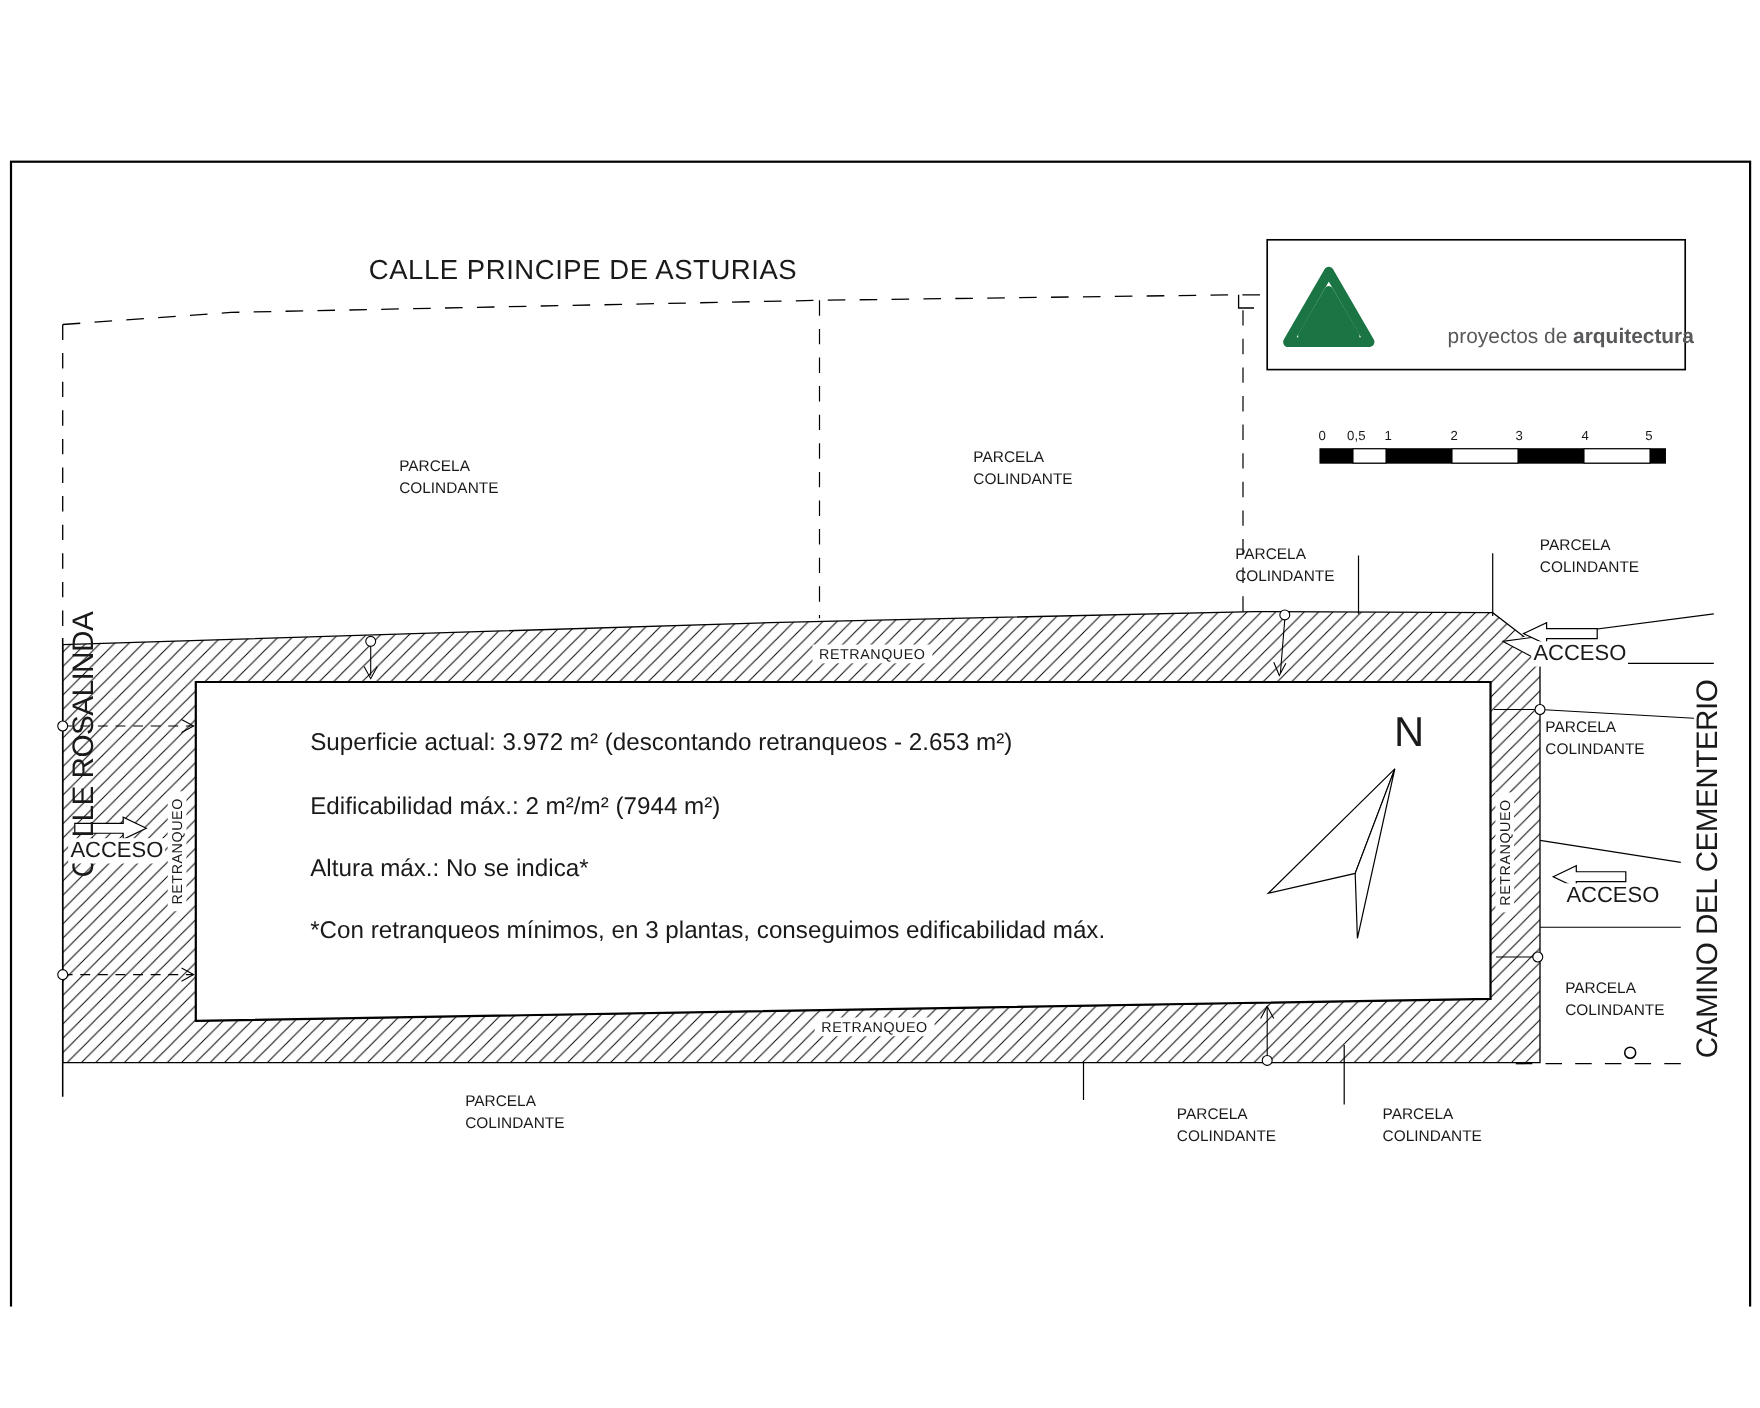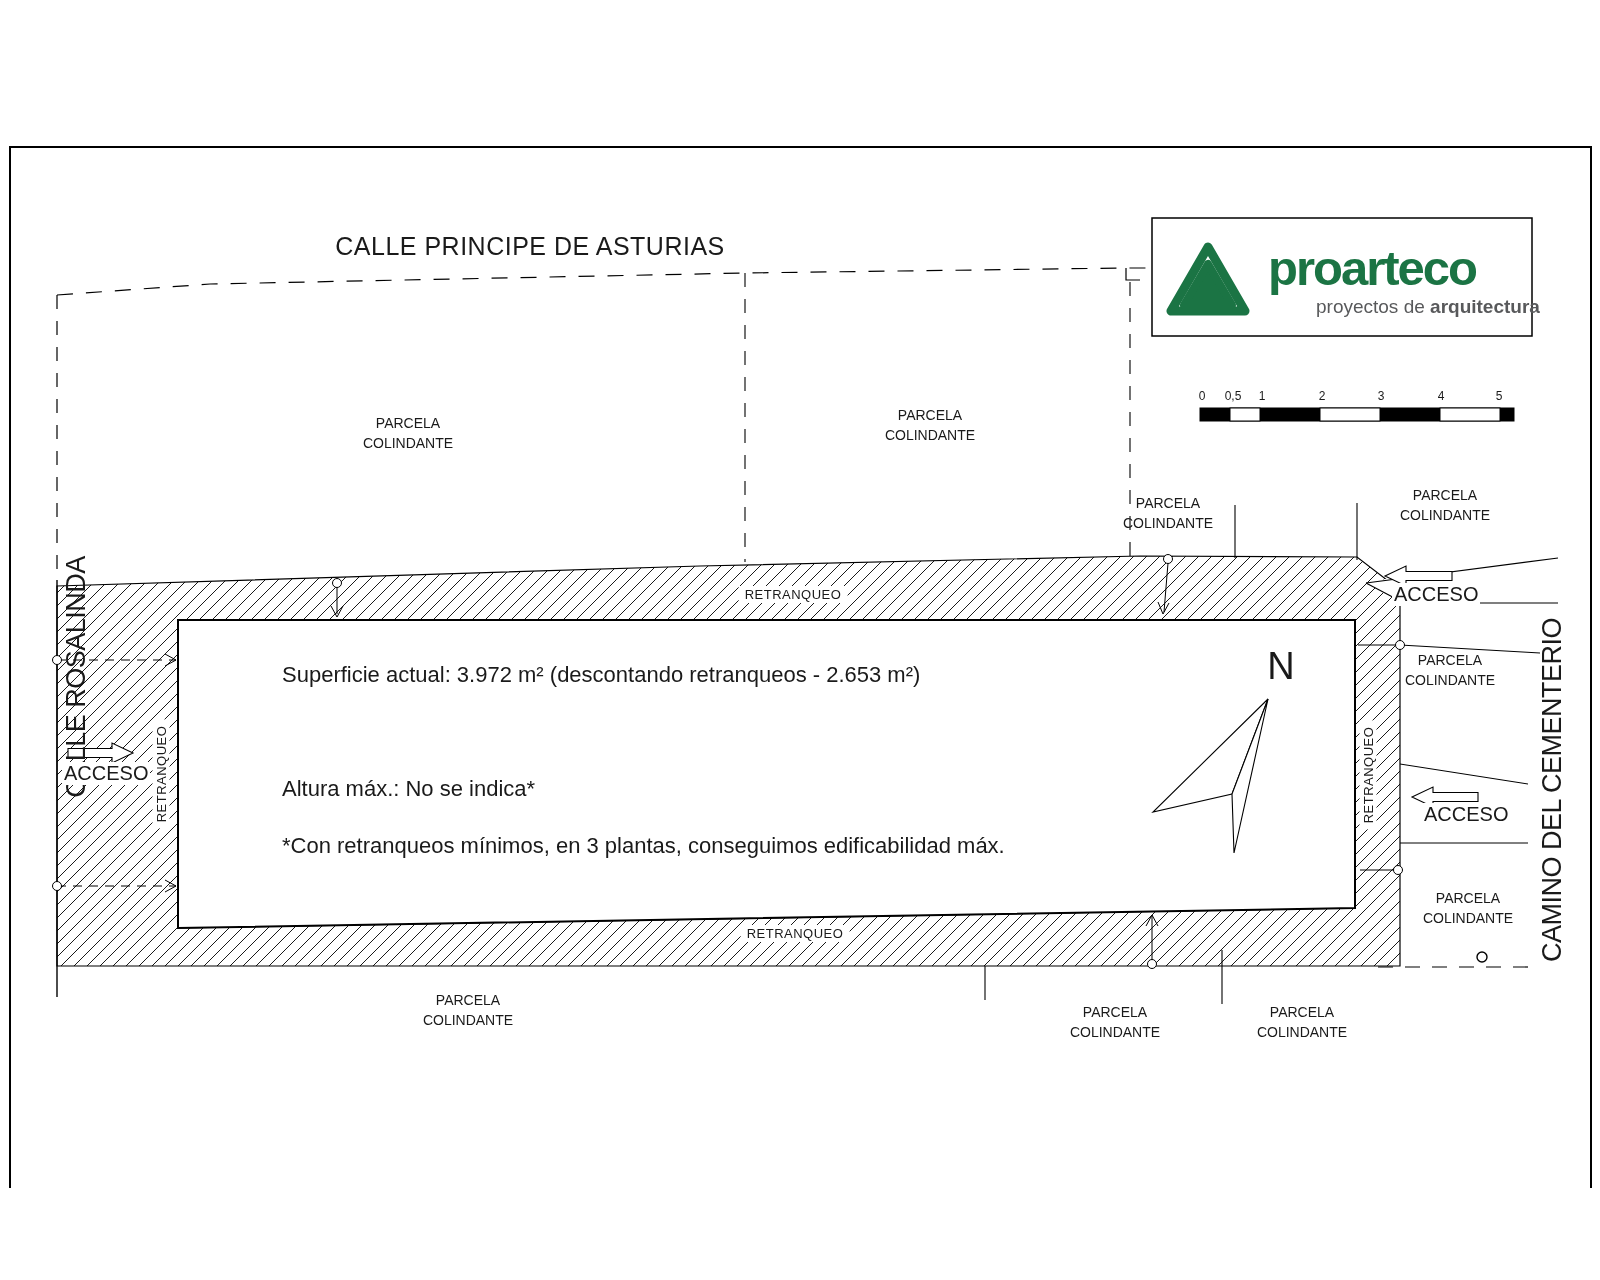--- a/index.html
+++ b/index.html
@@ -4,21 +4,21 @@
 <style>
   html,body{margin:0;padding:0;background:#fff;}
   .stage{position:relative;width:1600px;height:1188px;background:#ffffff;
          font-family:"Liberation Sans",sans-serif;color:#1a1a1a;overflow:hidden;}
   .stage svg{position:absolute;left:0;top:0;}
   .abs{position:absolute;white-space:nowrap;}
   .cx{transform:translateX(-50%);}
   .vtext{transform:translate(-50%,-50%) rotate(-90deg);}
   .title{font-size:25px;letter-spacing:.5px;}
   .street{font-size:27px;letter-spacing:-.5px;}
-  .plabel{position:absolute;font-size:14px;line-height:20px;text-align:center;
+  .plabel{position:absolute;font-size:14px;line-height:20px;
           transform:translateX(-50%);white-space:nowrap;}
   .rlabel{font-size:13px;background:#fff;padding:1px 6px;letter-spacing:.5px;}
   .alabel{font-size:20px;background:#fff;padding:0 2px;}
   .note{font-size:22px;margin-left:24px;}
   .nlabel{font-size:38px;}
   .stick{font-size:12px;transform:translateX(-50%);}
   .brand{font-size:49px;font-weight:bold;letter-spacing:-2px;color:#1b7444;}
   .brandsub{font-size:19px;color:#58595b;}
   .brandsub .bold{font-weight:bold;}
 </style>
@@ -108,34 +108,34 @@
       <path d="M1208,264 L1184,305 L1232,305 Z" fill="#1b7444" stroke="#1b7444" stroke-width="8" stroke-linejoin="round"></path>
     </g>
   </svg>
 
   <div class="abs title cx" style="left:530px;top:232px;">CALLE PRINCIPE DE ASTURIAS</div>
 
   <div class="abs street vtext" style="left:76px;top:677px;">CALLE ROSALINDA</div>
 
   <div class="abs street vtext" style="left:1552px;top:790px;">CAMINO DEL CEMENTERIO</div>
 
-  <div class="abs brand" style="left:1268px;top:240px;">proarteco</div>
   <div class="abs brandsub" style="left:1316px;top:296px;"><span>proyectos de </span><span class="bold">arquitectura</span></div>
 
   <div class="abs stick" style="left:1202px;top:389px;">0</div>
   <div class="abs stick" style="left:1233px;top:389px;">0,5</div>
   <div class="abs stick" style="left:1262px;top:389px;">1</div>
   <div class="abs stick" style="left:1322px;top:389px;">2</div>
   <div class="abs stick" style="left:1381px;top:389px;">3</div>
   <div class="abs stick" style="left:1441px;top:389px;">4</div>
   <div class="abs stick" style="left:1499px;top:389px;">5</div>
 
   <div class="abs nlabel cx" style="left:1281px;top:645px;">N</div>
 
   <div class="abs note" style="left:258px;top:662px;">Superficie actual: 3.972 m² (descontando retranqueos - 2.653 m²)</div>
+  <div class="abs note" style="left:258px;top:720px;">Edificabilidad máx.: 2 m²/m² (7944 m²)</div>
   <div class="abs note" style="left:258px;top:776px;">Altura máx.: No se indica*</div>
   <div class="abs note" style="left:258px;top:833px;">*Con retranqueos mínimos, en 3 plantas, conseguimos edificabilidad máx.</div>
 
   <div class="abs rlabel cx" style="left:793px;top:586px;">RETRANQUEO</div>
   <div class="abs rlabel cx" style="left:795px;top:925px;">RETRANQUEO</div>
   <div class="abs rlabel vtext" style="left:161px;top:774px;">RETRANQUEO</div>
   <div class="abs rlabel vtext" style="left:1368px;top:775px;">RETRANQUEO</div>
 
   <div class="abs alabel" style="left:62px;top:762px;">ACCESO</div>
   <div class="abs alabel" style="left:1392px;top:583px;">ACCESO</div>

